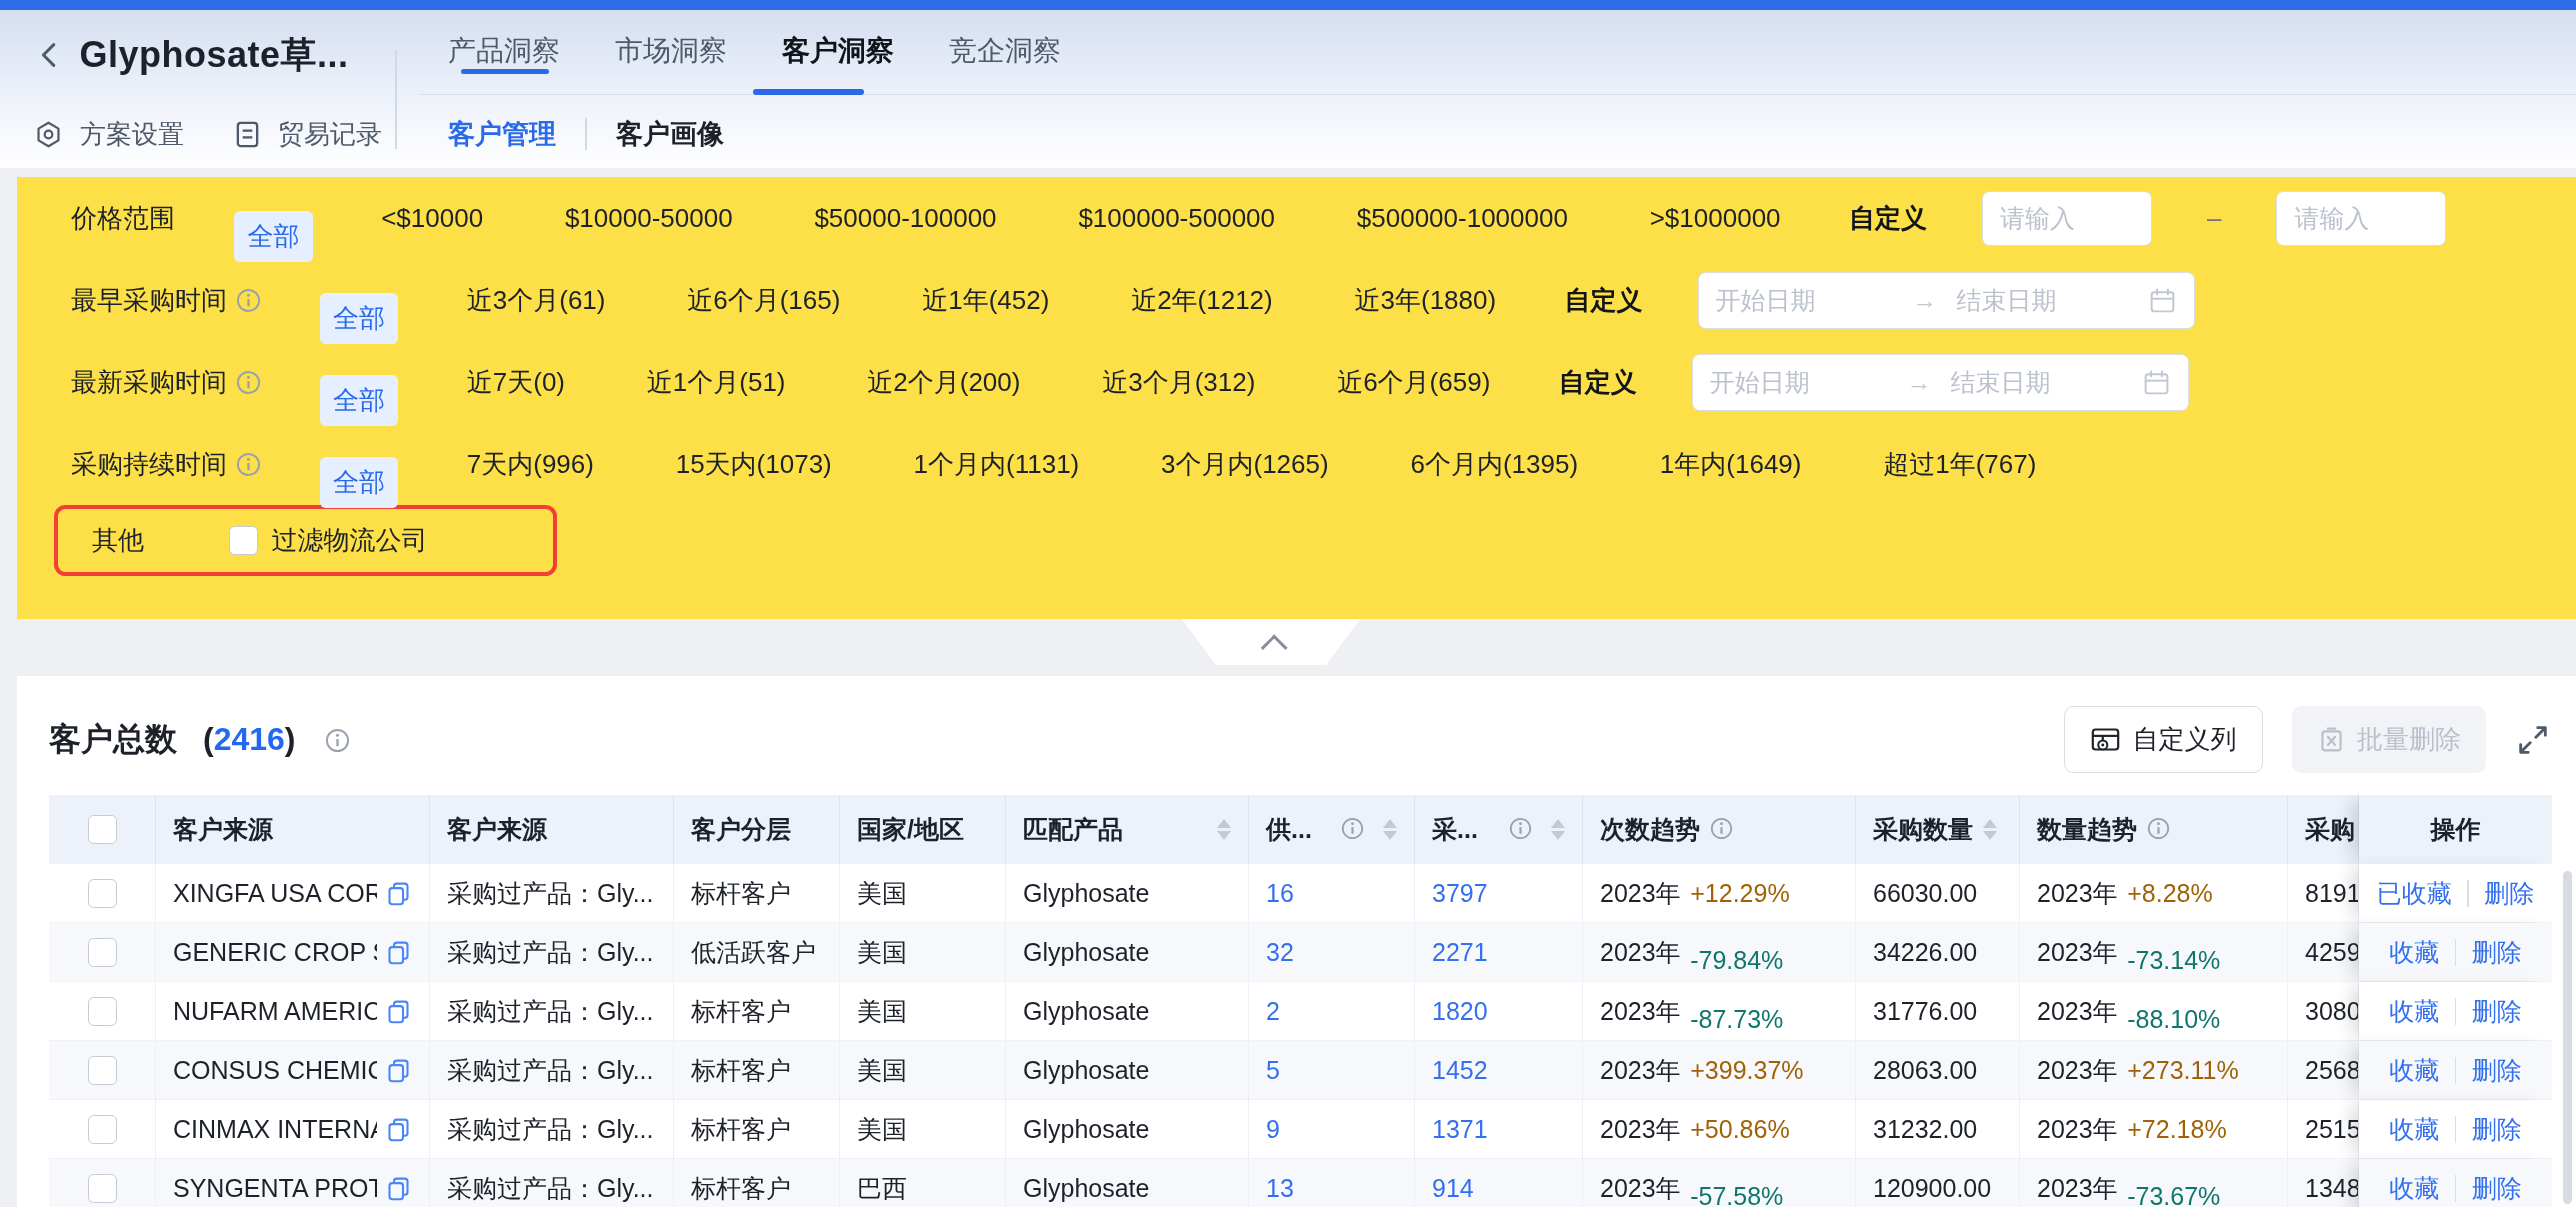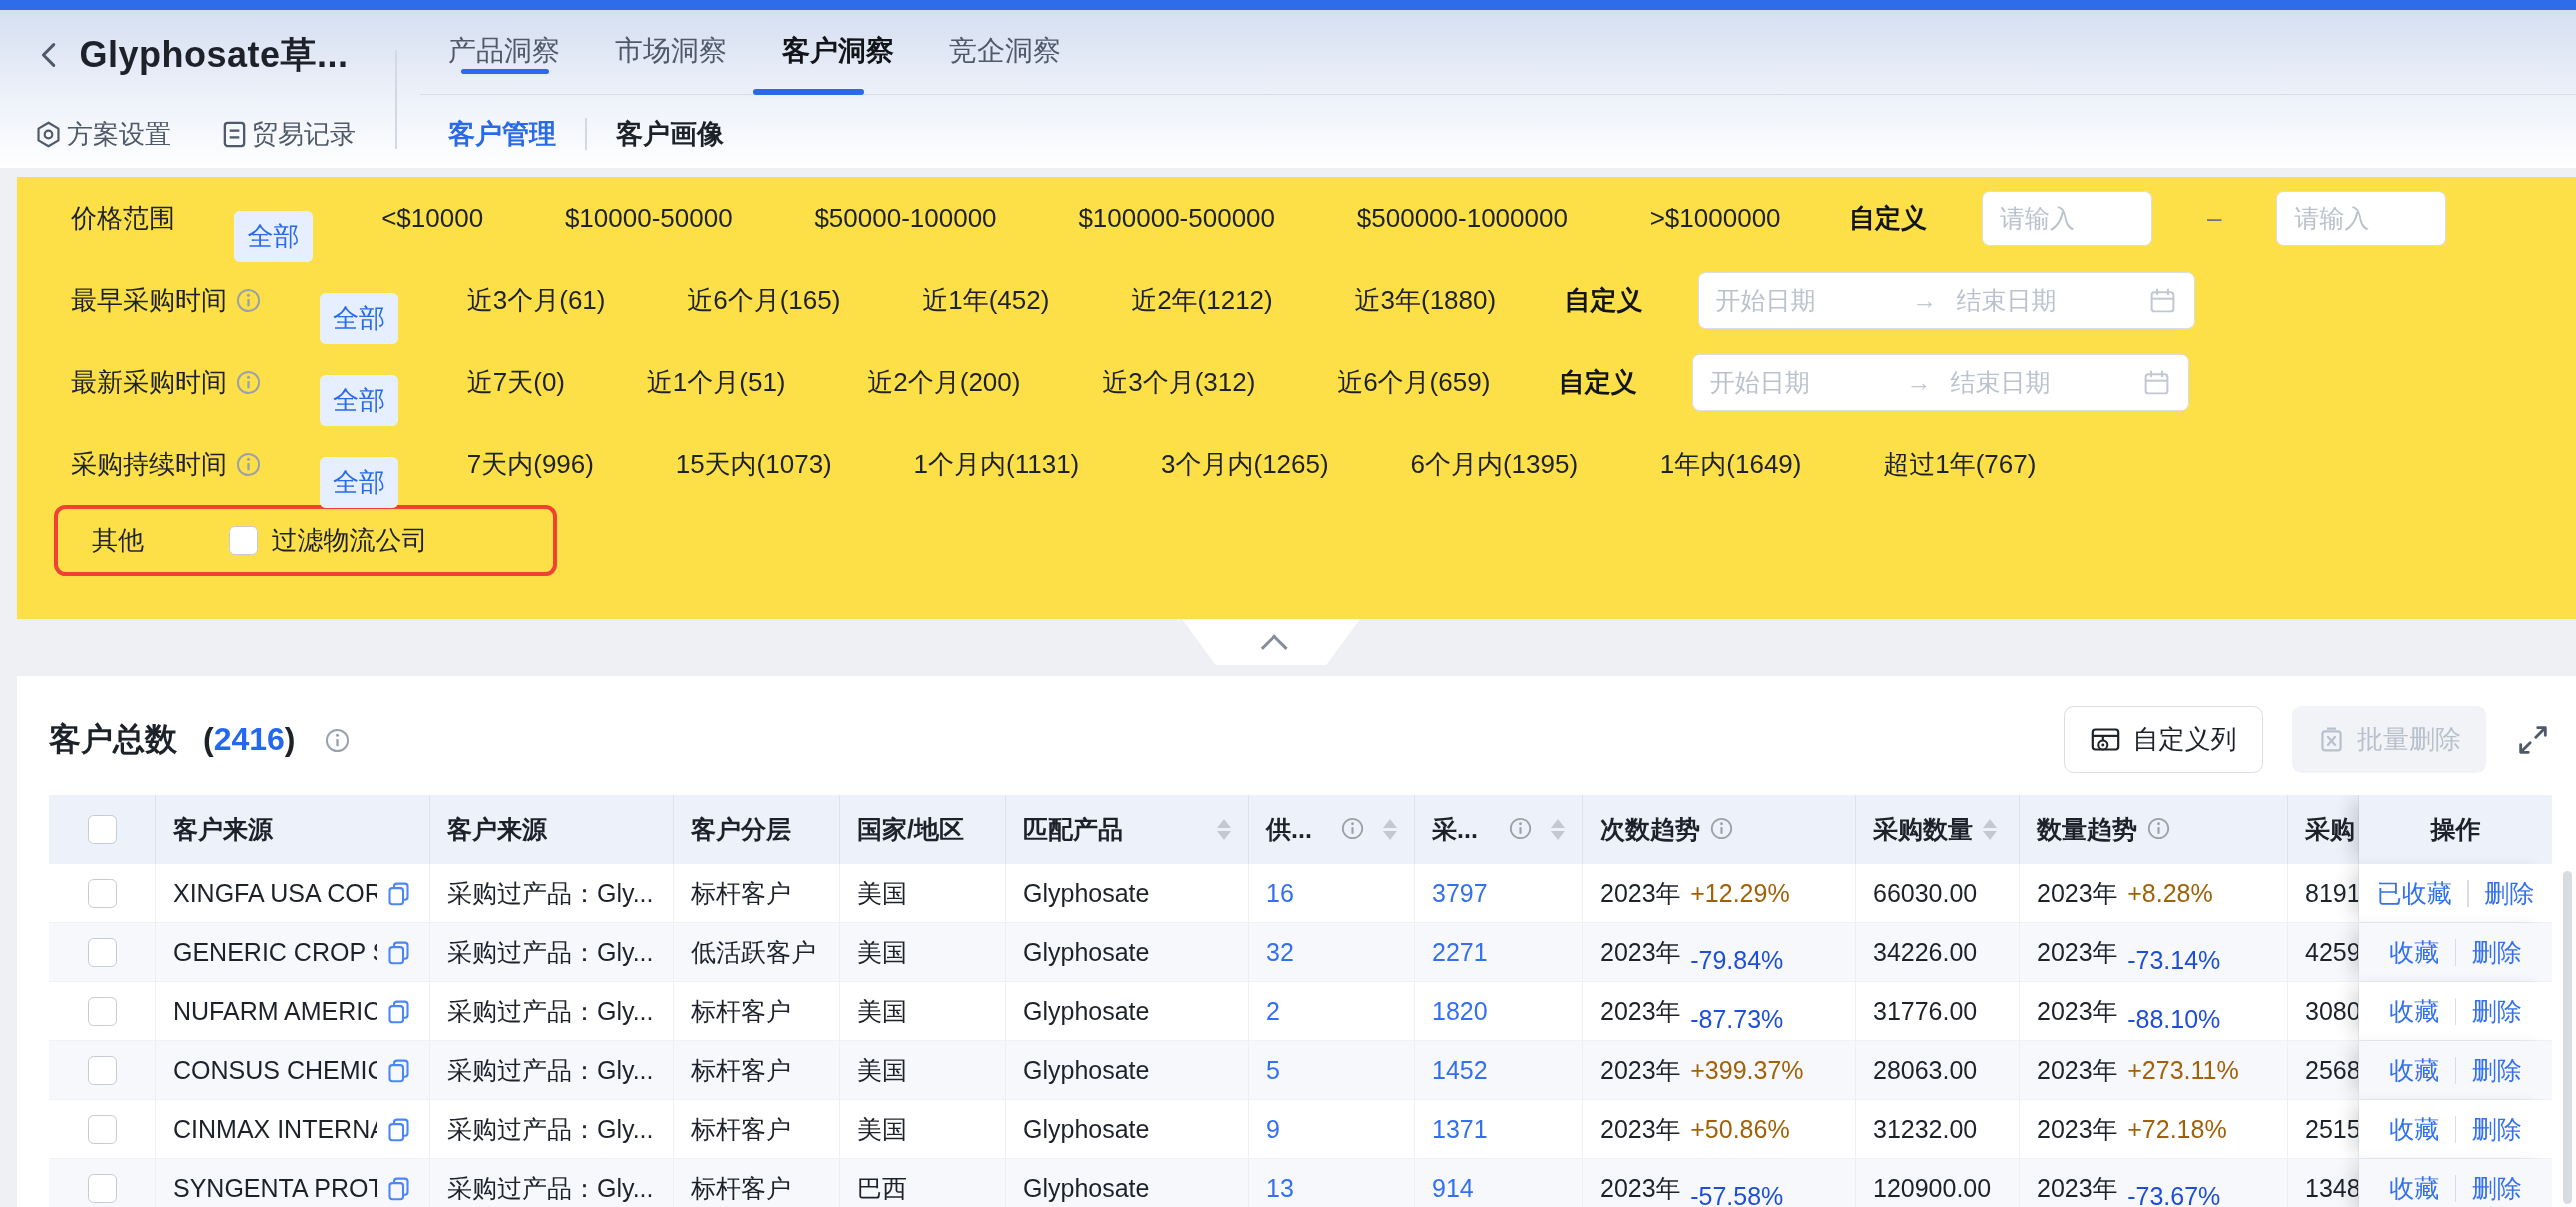--- a/index.html
+++ b/index.html
@@ -18,21 +18,21 @@
   .page-title { font-size:36px; font-weight:bold; letter-spacing:0.5px; }
   .v-div { position:absolute; left:395px; top:40px; width:1.9px; height:99px; background:#d3d9e4; }
 
   .main-tabs { position:absolute; left:448px; top:11.5px; height:63px; display:flex; gap:55px; align-items:center; }
   .main-tab { font-size:28px; color:#4e5969; cursor:pointer; position:relative; padding-bottom:3.8px; }
   .main-tab.active { color:#111418; font-weight:bold; }
   .tabs-baseline { position:absolute; left:420px; top:84px; width:2156px; height:1.9px; background:#d8dde6; }
   .main-underline { position:absolute; left:753px; top:79px; width:111px; height:6.7px; background:#2a6ae9; border-radius:2.9px; }
 
   .header-row2 { position:absolute; left:34px; top:96px; height:57px; display:flex; align-items:center; gap:50px; }
-  .hr2-item { display:flex; align-items:center; gap:4px; font-size:26px; color:#4e5969; cursor:pointer; }
+  .hr2-item { display:flex; align-items:center; gap:17px; font-size:26px; color:#4e5969; cursor:pointer; }
   .sub-tabs { position:absolute; left:448px; top:96px; height:57px; display:flex; align-items:center; }
   .sub-tab { font-size:27px; font-weight:bold; cursor:pointer; }
   .sub-tab.active { color:#2a6ae9; }
   .sub-div { width:1.9px; height:32px; background:#d3d9e4; margin:0 29px; }
   .sub-underline { position:absolute; left:461px; top:59px; width:88px; height:5.7px; background:#2a6ae9; border-radius:2.9px; }
 
   
   .filter-panel { position:absolute; top:177px; left:17px; width:2559px; height:442px; background:#fde047; padding:0 0 0 54px; }
   .f-row { height:82px; display:flex; align-items:center; }
   .f-label { min-width:103px; display:flex; align-items:center; gap:8.6px; font-size:26px; color:#1d2129; margin-right:59px; flex:none; }
@@ -91,21 +91,21 @@
   .sort { display:inline-flex; flex-direction:column; gap:3.8px; margin-left:9.6px; }
   .sort i { width:0; height:0; border-left:7.6px solid transparent; border-right:7.6px solid transparent; }
   .sort .up { border-bottom:9.6px solid #c3c8d2; }
   .sort .dn { border-top:9.6px solid #c3c8d2; }
   .lnk { color:#3370f0; cursor:pointer; text-decoration:none; }
   .name-cell { gap:7.6px; }
   .name-text { overflow:hidden; text-overflow:clip; }
   .copy-ic { flex:none; width:27px; height:27px; cursor:pointer; }
   .trend-cell { gap:9.6px; }
   .pct[data-dir="up"] { color:#a16207; }
-  .pct[data-dir="down"] { color:#1d4ed8;margin-top:16px; }
+  .pct[data-dir="down"] { color:#0f766e;margin-top:16px; }
   .c-op { justify-content:center; gap:0; position:relative; box-shadow:-13.4px 0 15.3px -5.7px rgba(36,41,51,.16); }
   .op-sep { width:1.9px; height:27px; background:#d9dde6; margin:0 15.3px; }
   .scroll-thumb { position:absolute; right:3.8px; top:195px; width:9.6px; height:333px; background:#d8dbe2; border-radius:5.7px; }
 
   svg { display:block; }
 </style>
 </head>
 <body>
 
 <div id="app">

